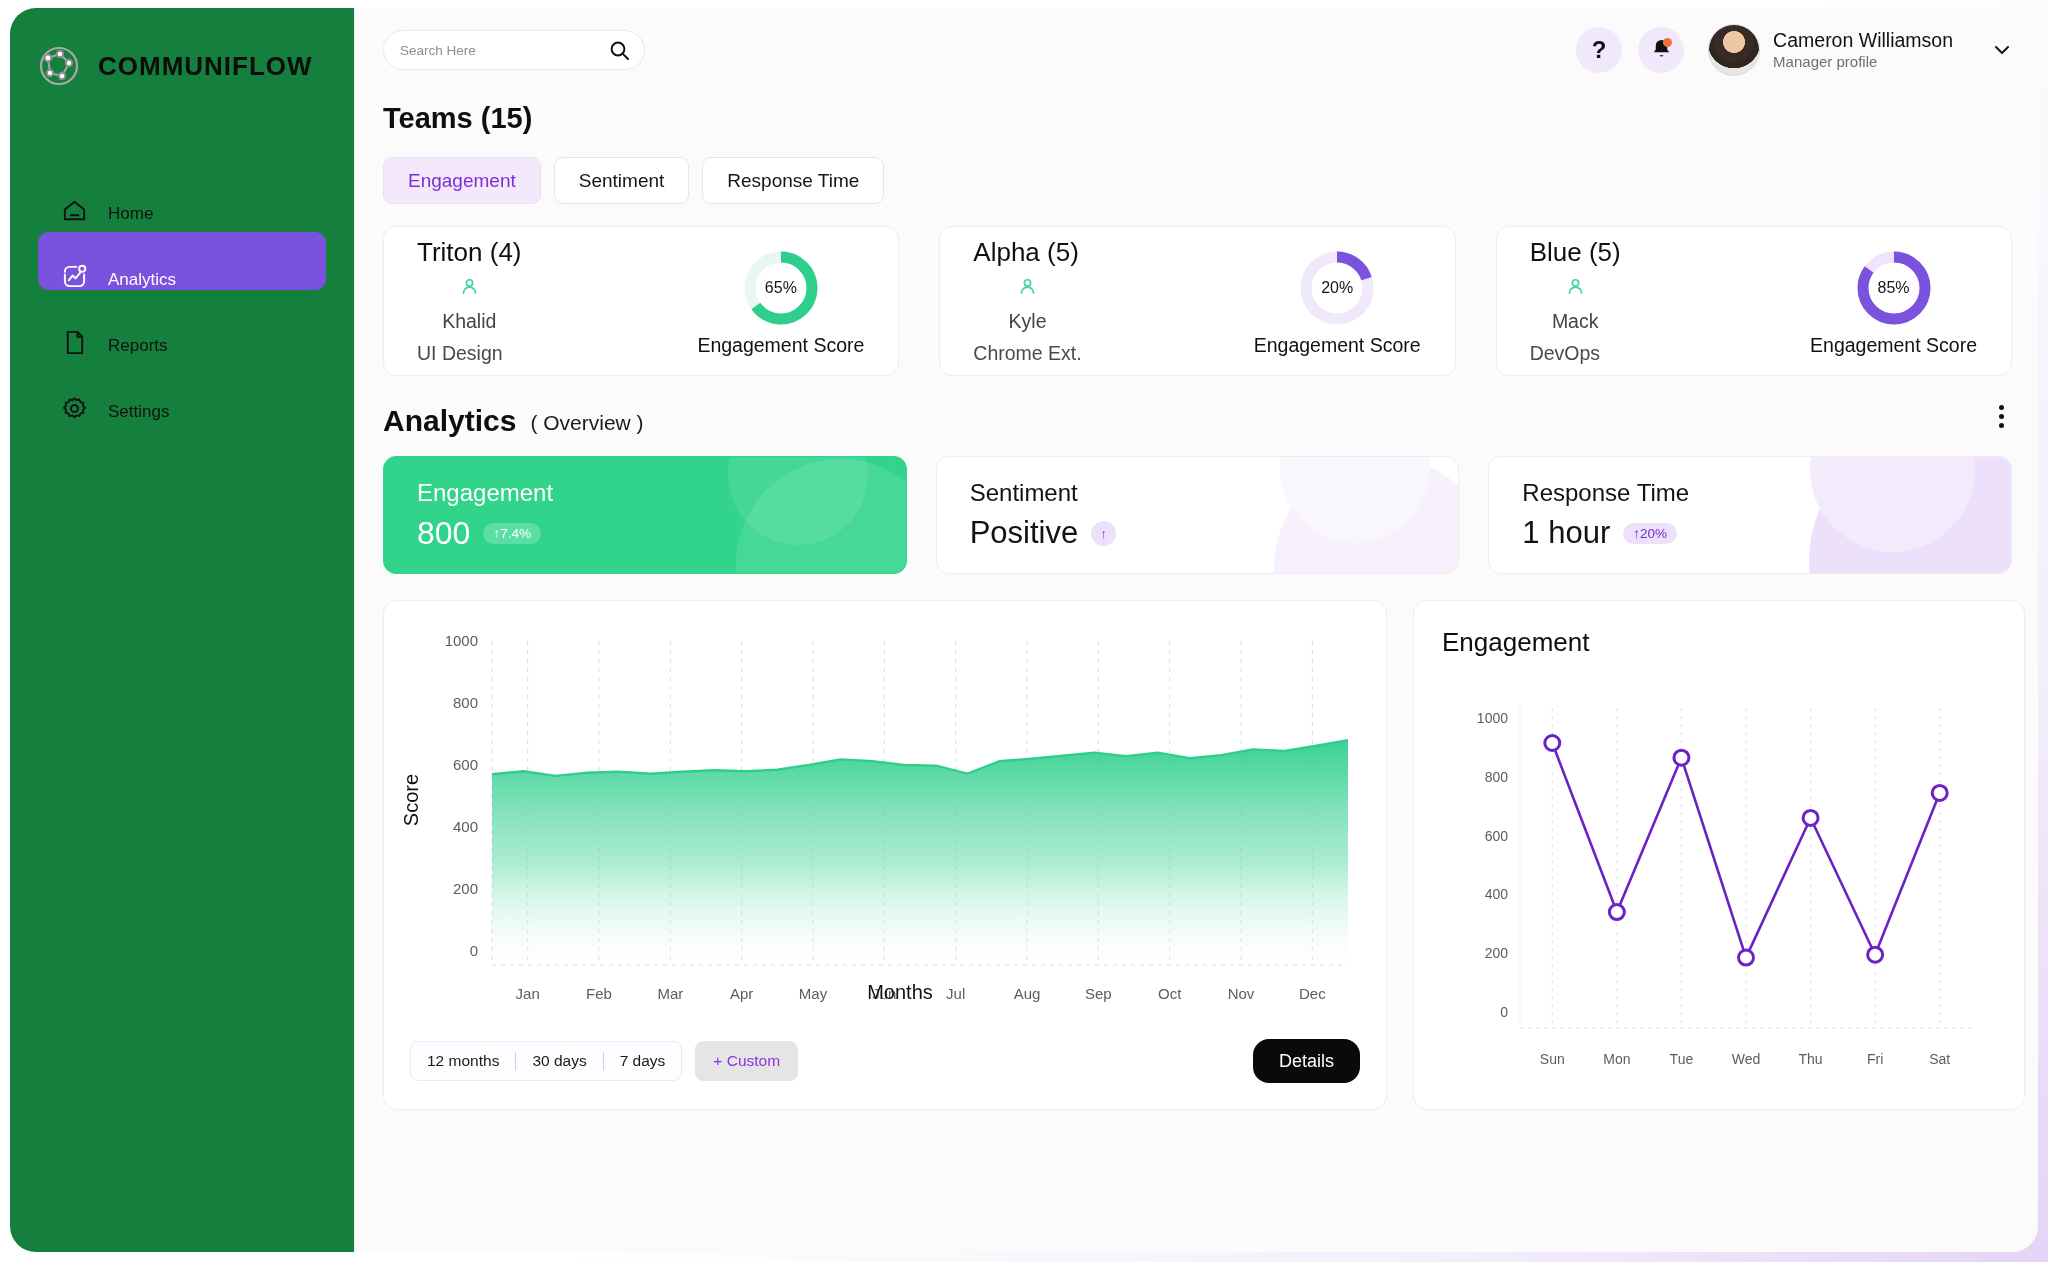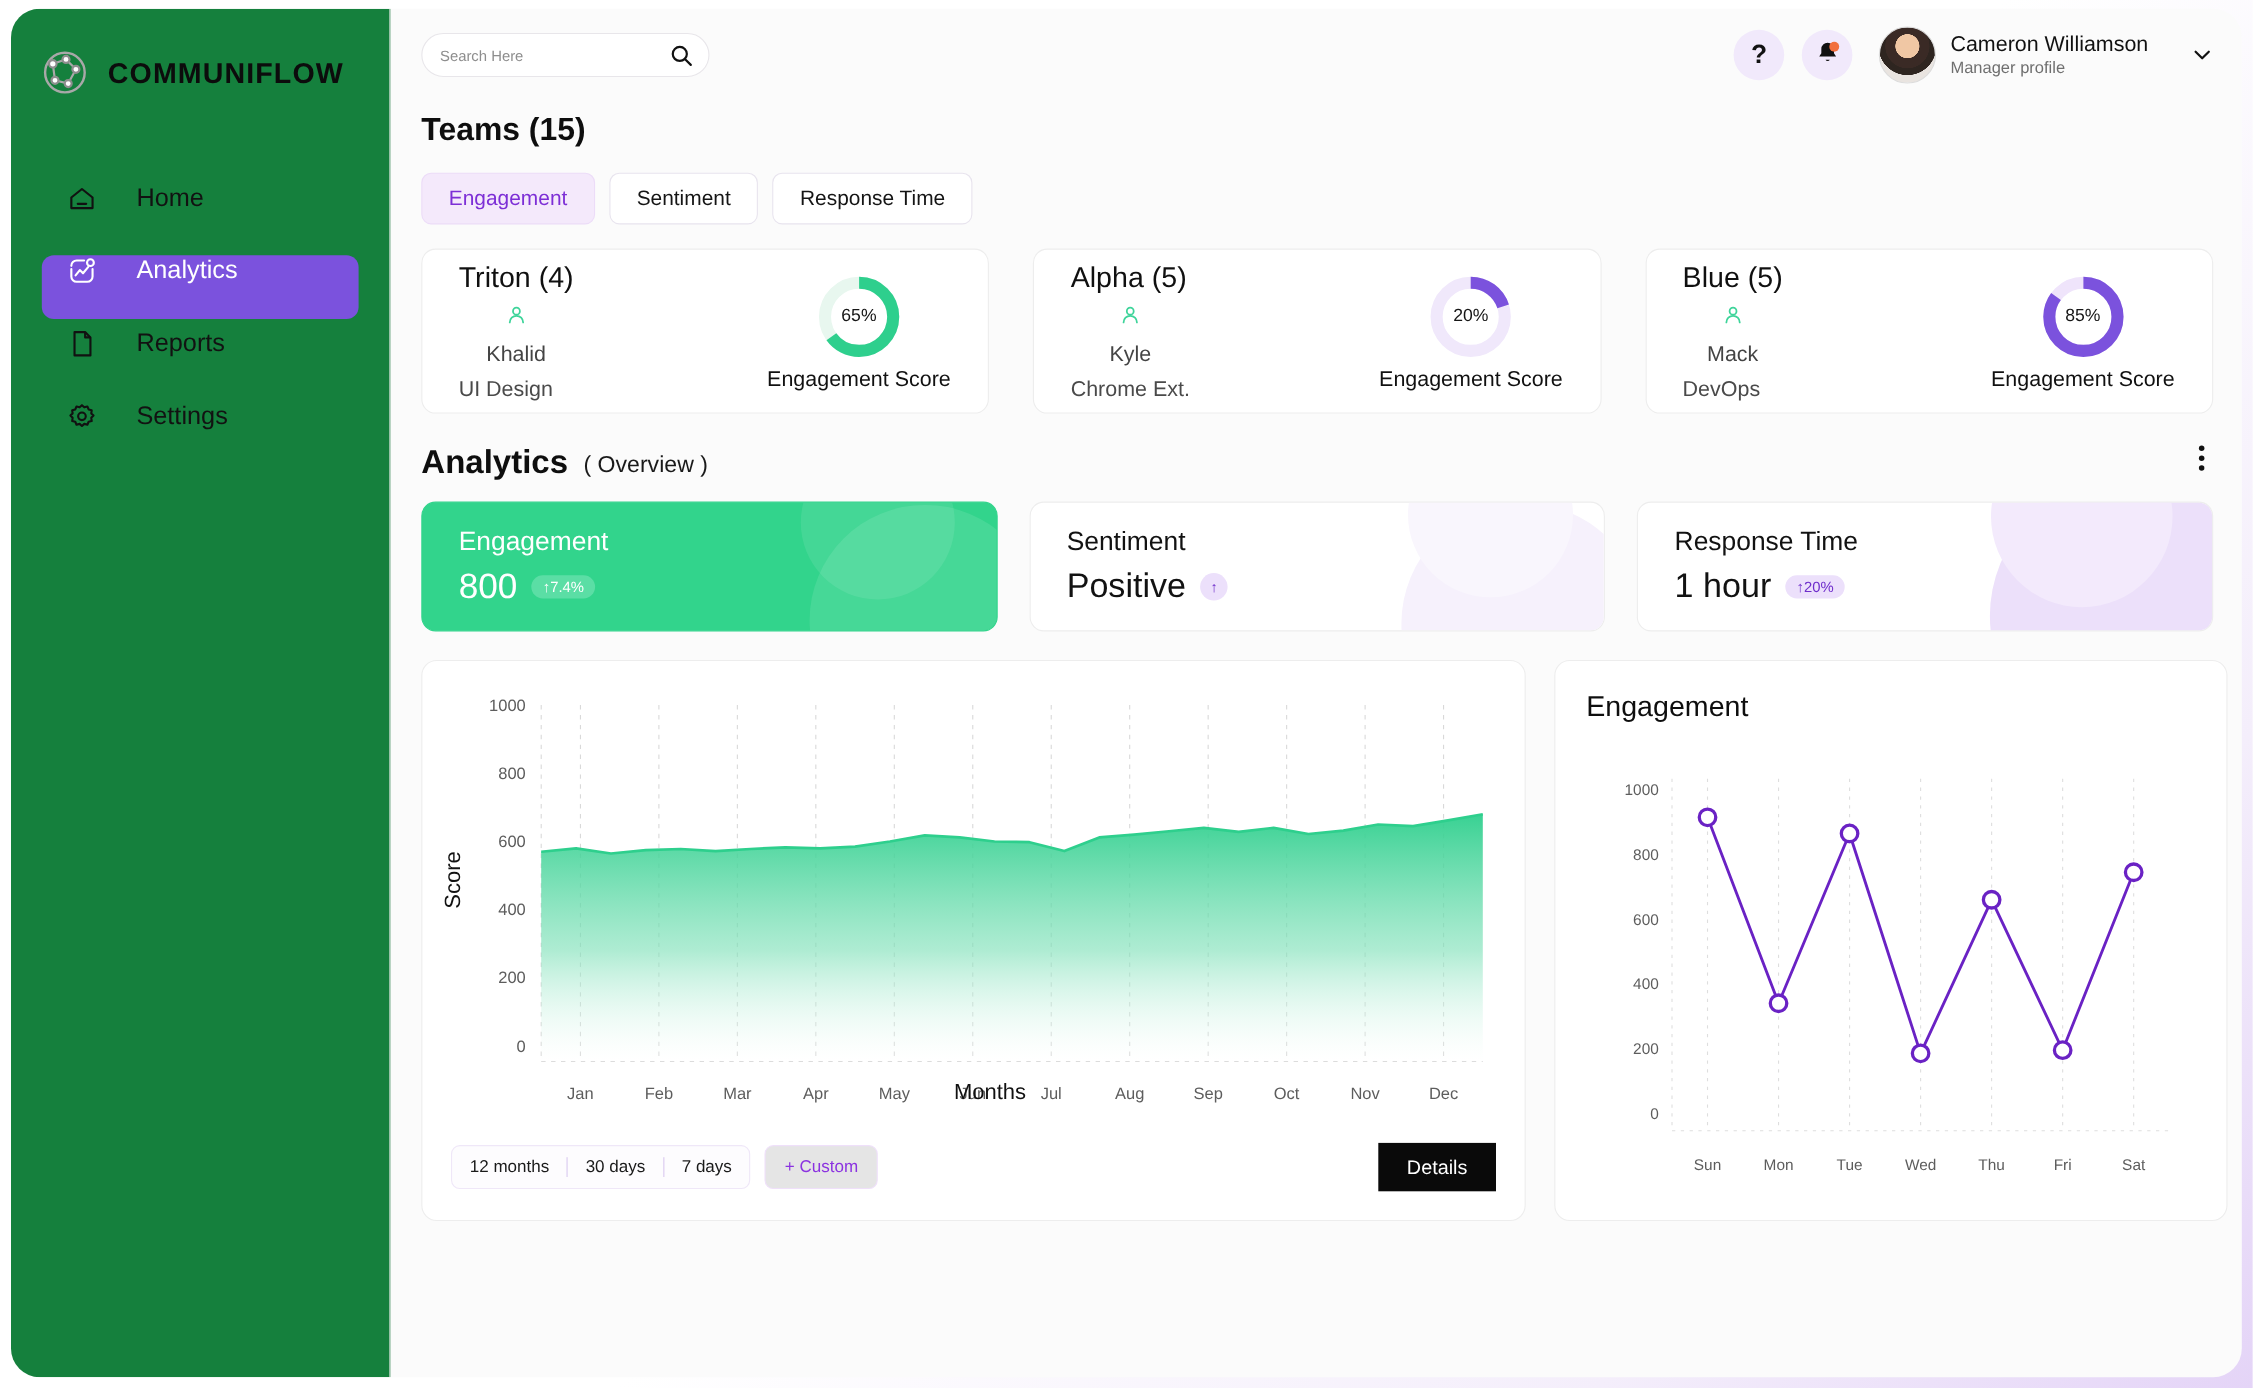--- a/index.html
+++ b/index.html
@@ -30,23 +30,23 @@
     background: #15803d;
     border-right: 1px solid #ececec;
     flex: 0 0 345px;
     padding-top: 26px;
   }
   .brand { display: flex; align-items: center; gap: 16px; padding: 0 0 0 26px; height: 64px; }
   .brand-logo { width: 46px; height: 46px; flex: 0 0 46px; }
   .brand-name { font-size: 26px; font-weight: bold; letter-spacing: 1.0px; color: #0c0c0c; }
   .nav { margin-top: 68px; padding: 0 28px; display: flex; flex-direction: column; gap: 8px; }
   .nav-item {
-    display: flex; align-items: flex-start; gap: 36px;
+    display: flex; align-items: flex-end; gap: 20px;
     height: 58px; padding: 0 22px; border-radius: 11px;
-    font-size: 23px; color: #121212; cursor: pointer;
+    font-size: 17px; color: #121212; cursor: pointer;
   }
   .nav-item.active { background: #7b52dd; color: #ffffff; }
   .nav-ico { width: 28px; height: 28px; flex: 0 0 28px; display: flex; align-items: center; justify-content: center; }
 
   
   .main { flex: 1; height: 100%; position: relative; overflow: hidden; }
 
   .topbar { height: 84px; display: flex; align-items: center; padding: 0 26px 0 28px; }
   .search-box {
     position: relative; width: 262px; height: 40px;
@@ -162,21 +162,21 @@
   }
   .seg span { font-size: 15.5px; color: #1a1a1a; padding: 0 16px; cursor: pointer; }
   .seg .div { width: 1px; height: 18px; background: #d9c9ef; padding: 0; }
   .custom-btn {
     height: 40px; margin-left: 13px; border: 1px solid #efe0fa; border-radius: 8px;
     background: #e5e5e5; color: #8b33e0; font-size: 15.5px;
     display: flex; align-items: center; padding: 0 17px; cursor: pointer;
     font-family: "Liberation Sans", sans-serif;
   }
   .details-btn {
-    margin-left: auto; height: 44px; padding: 0 26px; border-radius: 0;
+    margin-left: auto; height: 44px; padding: 0 26px; border-radius: 16px;
     background: #0a0a0a; color: #ffffff; font-size: 18px; border: none; cursor: pointer;
     font-family: "Liberation Sans", sans-serif;
   }
   .axis-text { font-size: 15px; fill: #5d5d5d; font-family: "Liberation Sans", sans-serif; }
   .axis-title { font-size: 20px; fill: #111; font-family: "Liberation Sans", sans-serif; }
   .tickg { font-size: 14px; fill: #5d5d5d; font-family: "Liberation Sans", sans-serif; }
 </style>
 </head>
 <body>
 

